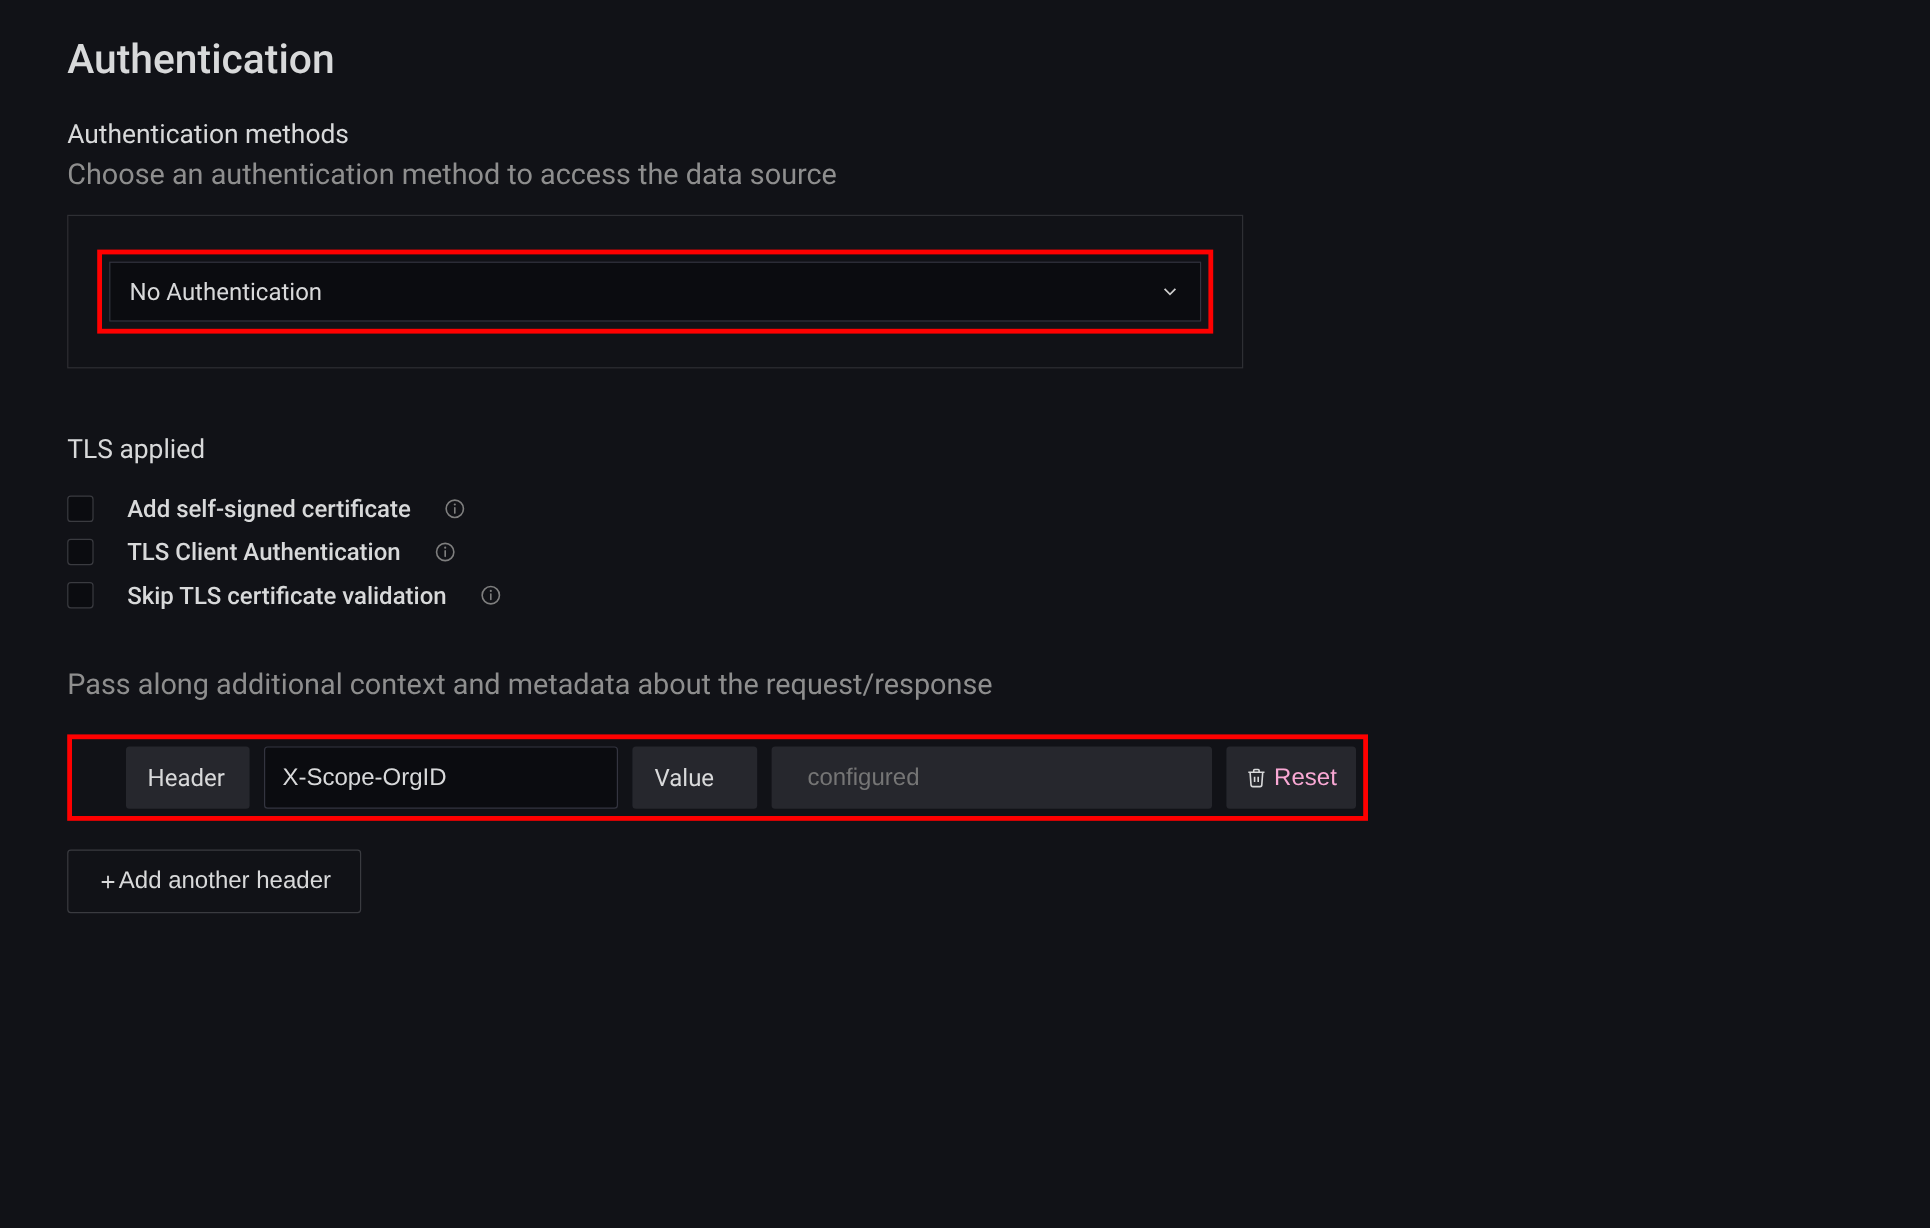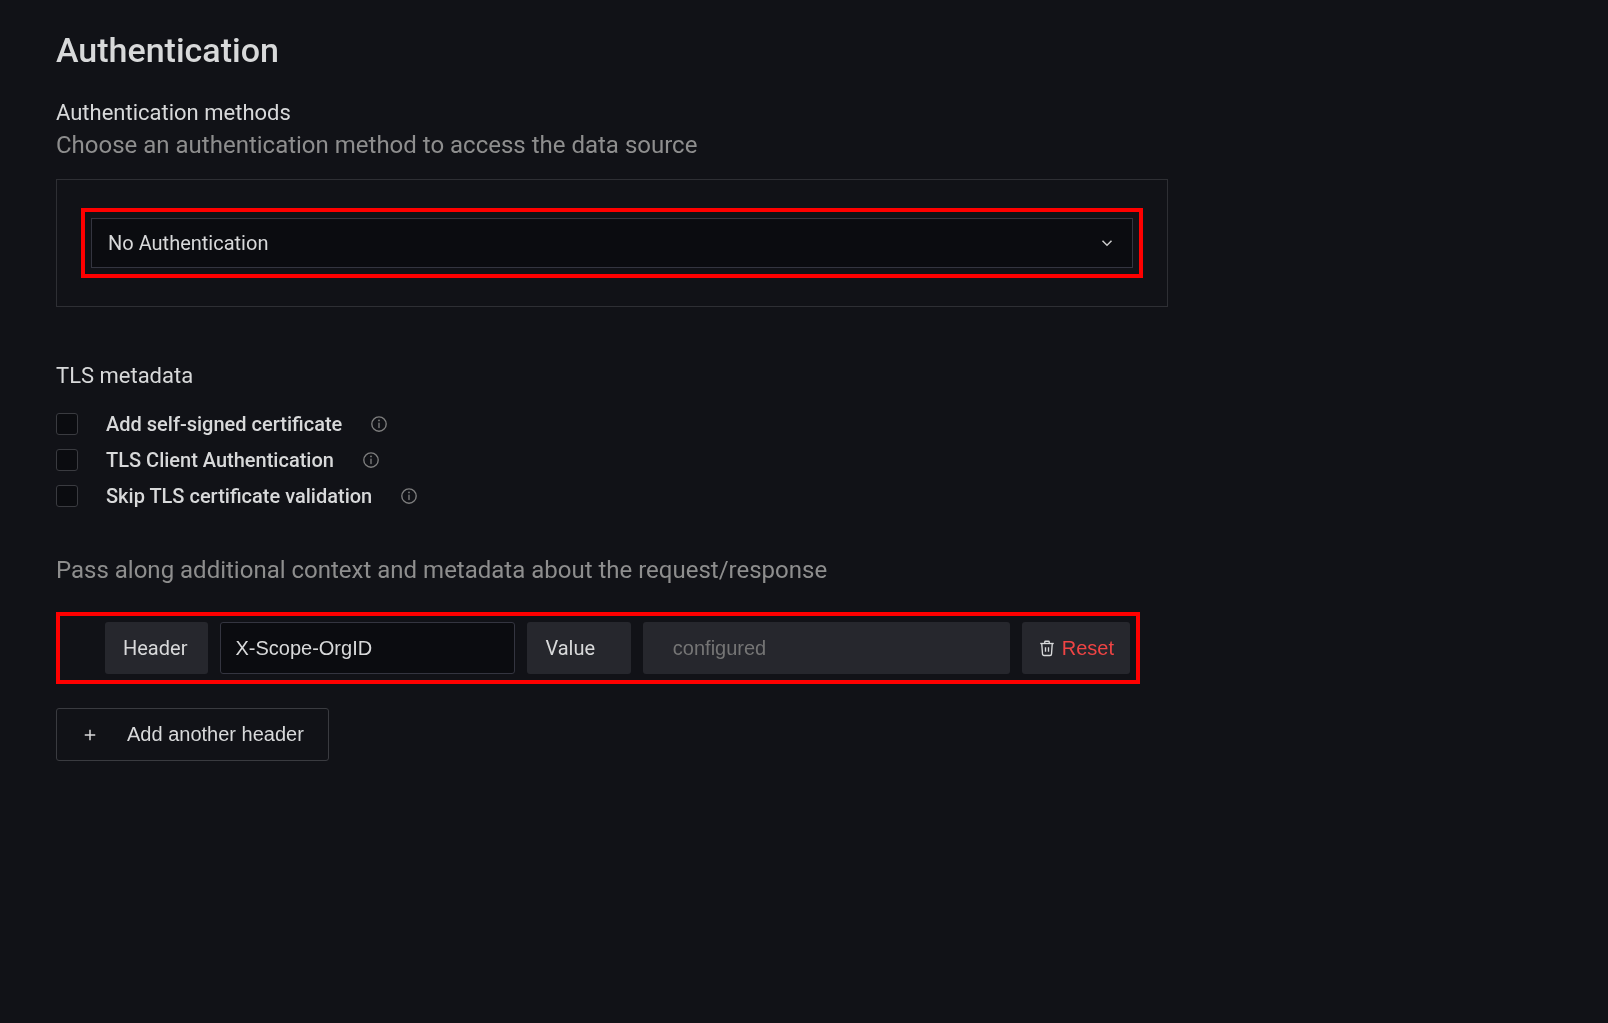--- a/index.html
+++ b/index.html
@@ -27,21 +27,21 @@
       color: #d8d9da;
       margin-bottom: 6px;
     }
     .subsection-desc {
       font-size: 24px;
       font-weight: 400;
       color: #8e8e8e;
       margin-bottom: 20px;
     }
     .auth-box {
-      width: 1112px;
+      width: 980px;
       border: 1px solid #2e2f34;
       padding: 28px 24px;
       margin-bottom: 56px;
     }
     .highlight-red {
       border: 4px solid #ff0000;
       padding: 6px;
     }
     .auth-select {
       display: flex;
@@ -149,21 +149,21 @@
     .text-input.readonly {
       background-color: #26272d;
       border: none;
       color: #8e8e8e;
     }
     .value-input { width: 408px; padding-left: 30px; }
     .reset-btn {
       background-color: #26272d;
       border: none;
       border-radius: 3px;
-      color: #ef4444;
+      color: #f9a8d4;
       font-size: 20px;
       padding: 0 16px;
       display: flex;
       align-items: center;
       gap: 6px;
       cursor: pointer;
       height: 52px;
     }
     .trash-icon {
       width: 18px;
@@ -175,21 +175,21 @@
     .add-header-btn {
       background-color: transparent;
       border: 1px solid #3a3b40;
       border-radius: 3px;
       color: #d8d9da;
       font-size: 20px;
       font-weight: 500;
       padding: 14px 24px;
       display: flex;
       align-items: center;
-      gap: 28px;
+      gap: 0;
       cursor: pointer;
     }
     .plus-icon {
       width: 18px;
       height: 18px;
       stroke: #d8d9da;
       stroke-width: 2;
     }
     .checkboxes-group { margin-top: 24px; }
     .http-section .subsection-desc { margin-bottom: 28px; }
@@ -209,21 +209,21 @@
         <span class="auth-select-label">No Authentication</span>
         <svg class="chevron-icon" viewBox="0 0 24 24">
           <polyline points="6 9 12 15 18 9"></polyline>
         </svg>
       </div>
     </div>
   </div>
 </div>
 
 <div class="tls-section">
-  <div class="subsection-title">TLS metadata</div>
+  <div class="subsection-title">TLS applied</div>
 
   <div class="checkboxes-group">
     <div class="checkbox-row">
       <div class="checkbox"></div>
       <span class="checkbox-label">Add self-signed certificate</span>
       <svg class="info-icon" viewBox="0 0 20 20">
         <circle class="outer" cx="10" cy="10" r="8"></circle>
         <circle class="dot" cx="10" cy="6" r="1"></circle>
         <line class="line" x1="10" y1="9" x2="10" y2="14"></line>
       </svg>

